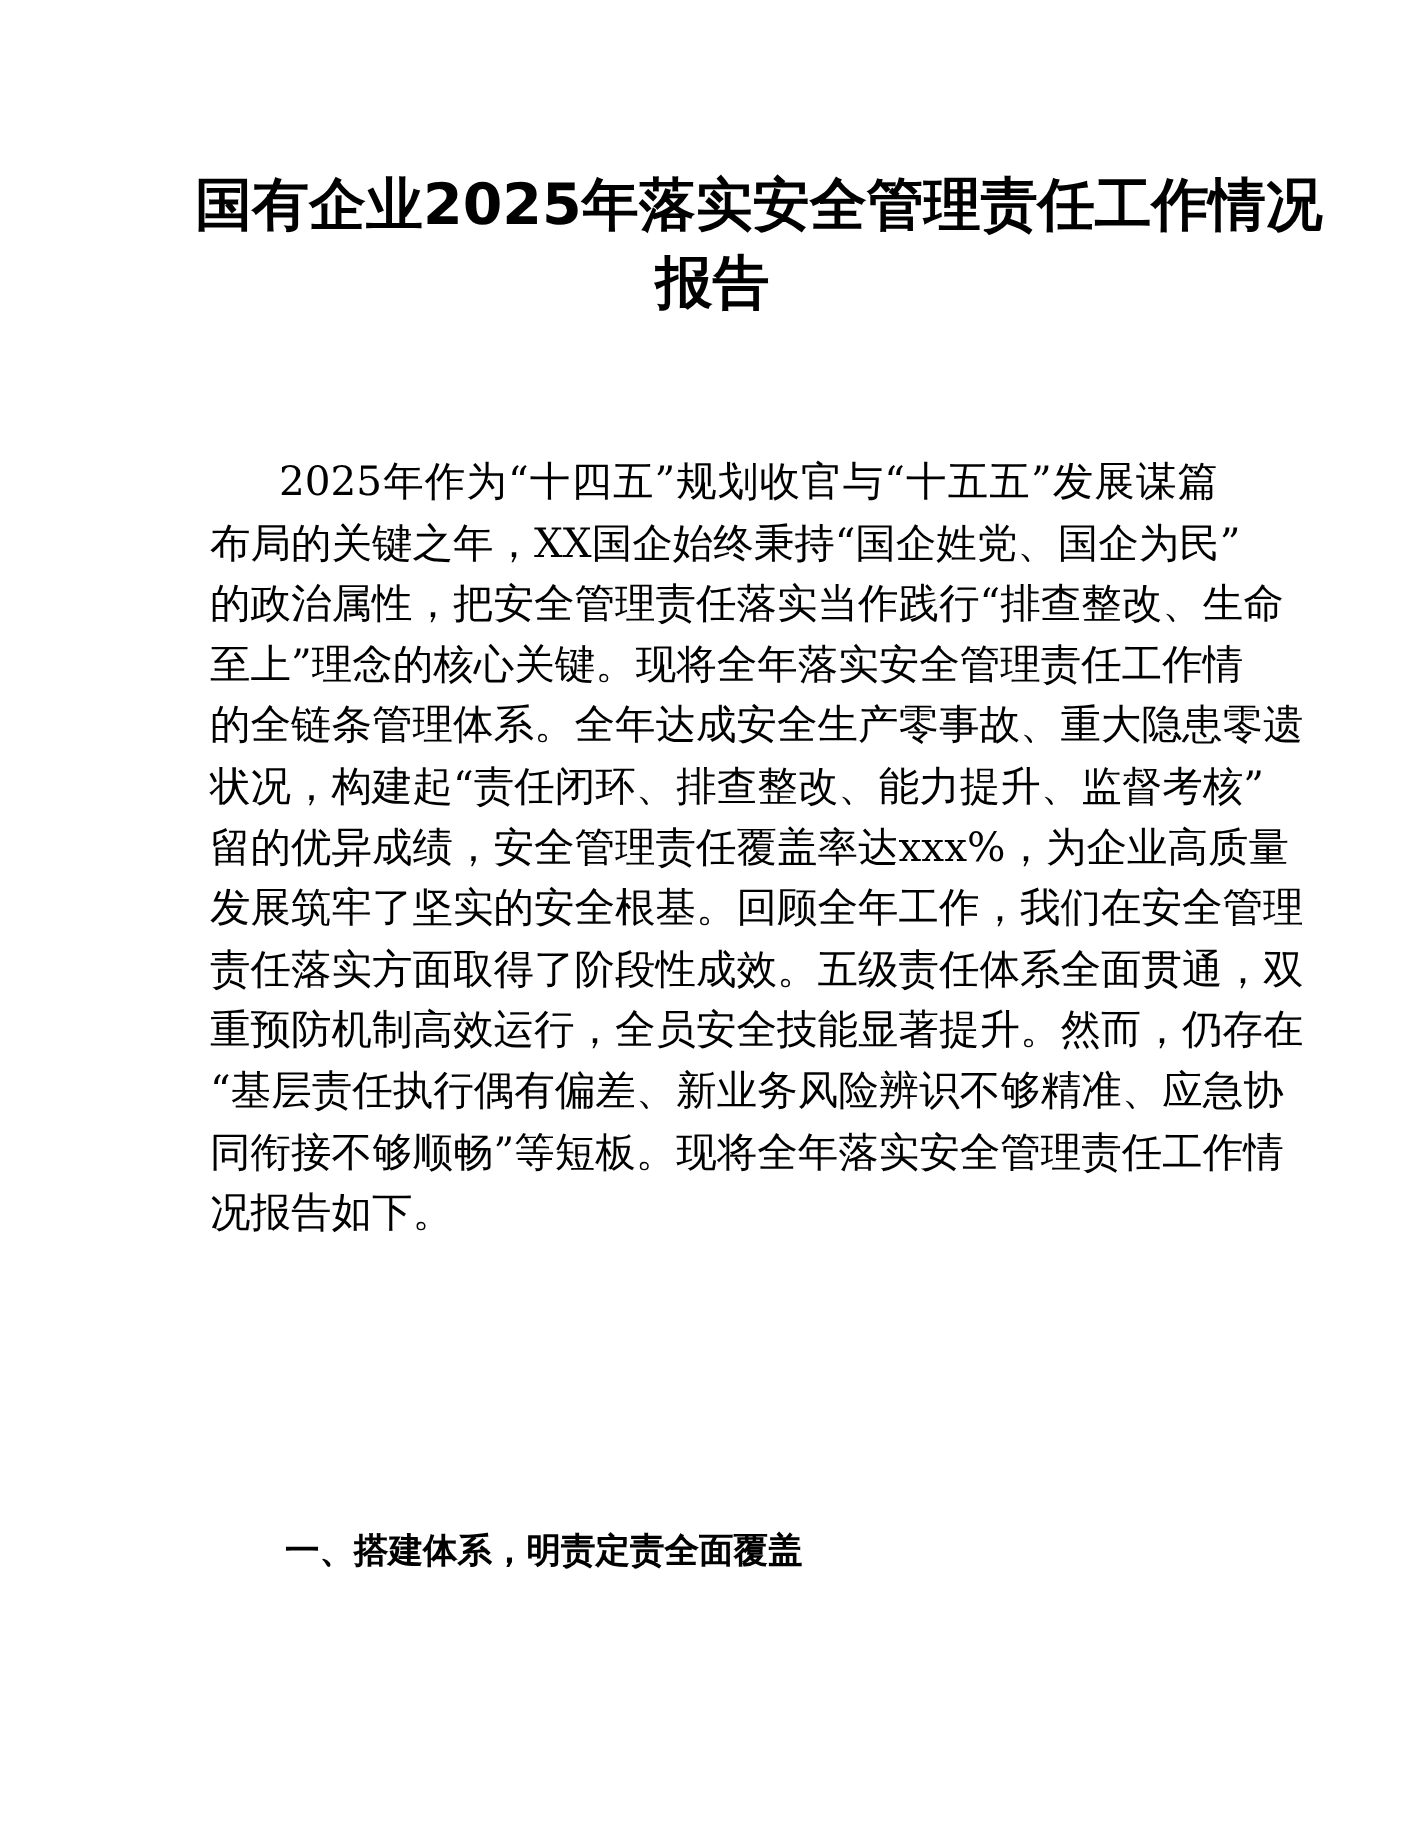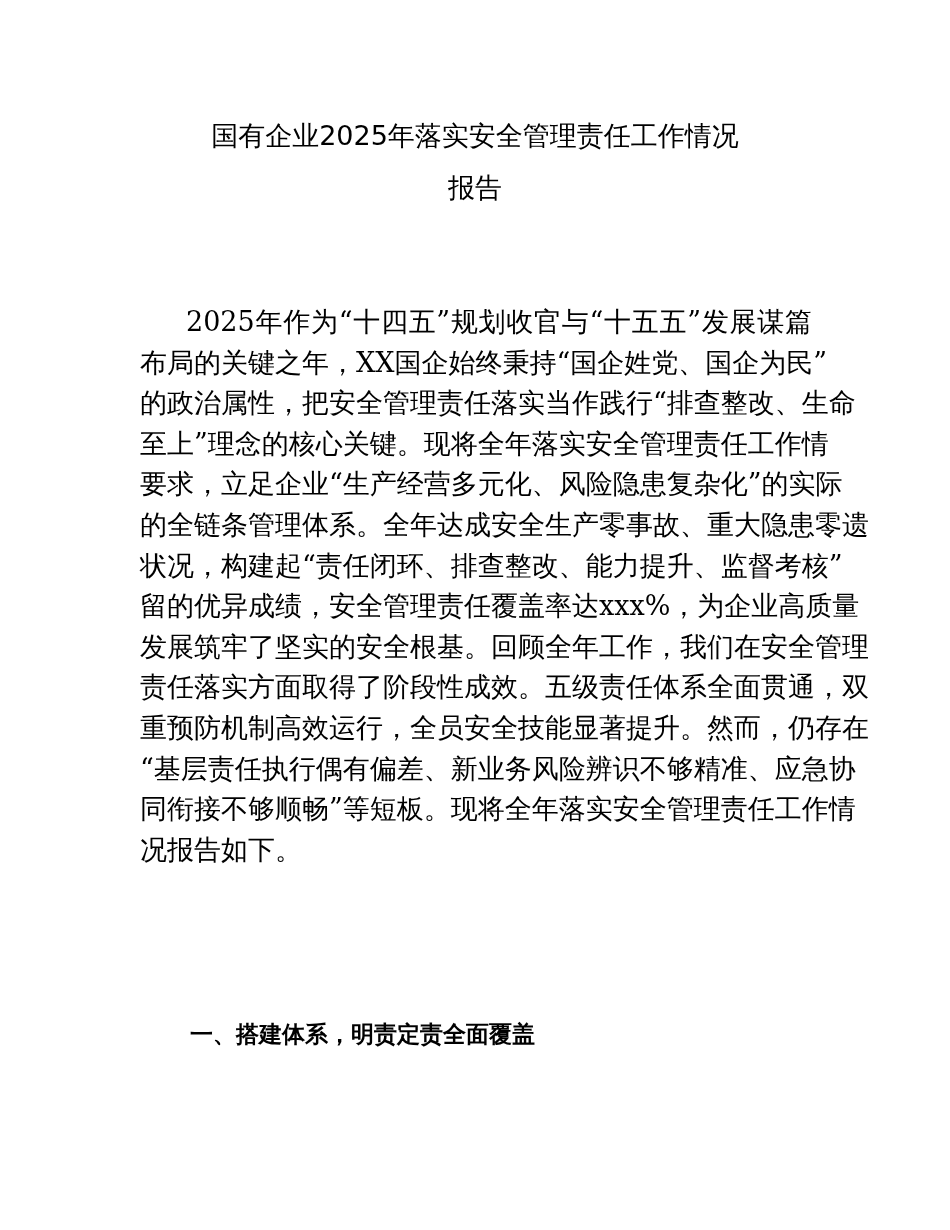--- a/index.html
+++ b/index.html
@@ -22,22 +22,22 @@
       height: 1230px;
       background: #ffffff;
     }
     .title {
       position: absolute;
       left: 130px;
       width: 690px;
       top: 110px;
       text-align: center;
       font-family: "DejaVu Sans", "Liberation Sans", sans-serif;
-      font-weight: normal;
-      font-size: 27px;
+      font-weight: bold;
+      font-size: 38px;
       line-height: 52px;
       letter-spacing: 0px;
     }
     .title .line {
       display: block;
       white-space: nowrap;
     }
     .body-para {
       position: absolute;
       left: 140px;
@@ -56,21 +56,21 @@
     .body-para .line.first {
       padding-left: 46px;
     }
     .body-para .line.last {
       text-align-last: left;
     }
     .section-heading {
       position: absolute;
       left: 190px;
       top: 1016px;
-      font-family: Liberation Sans, sans-serif;
+      font-family: Liberation Serif, serif;
       font-weight: bold;
       font-size: 23px;
       line-height: 36px;
       white-space: nowrap;
     }
   </style>
 </head>
 <body>
 
 <div class="page">
@@ -78,21 +78,20 @@
   <h1 class="title" style="margin:0;">
     <span class="line">国有企业2025年落实安全管理责任工作情况</span>
     <span class="line">报告</span>
   </h1>
 
   <div class="body-para">
     <span class="line first">2025年作为“十四五”规划收官与“十五五”发展谋篇</span>
     <span class="line">布局的关键之年，XX国企始终秉持“国企姓党、国企为民”</span>
     <span class="line">的政治属性，把安全管理责任落实当作践行“排查整改、生命</span>
     <span class="line">至上”理念的核心关键。现将全年落实安全管理责任工作情</span>
-    <span class="line">要求，立足企业“生产经营多元化、风险隐患复杂化”的实际</span>
     <span class="line">的全链条管理体系。全年达成安全生产零事故、重大隐患零遗</span>
     <span class="line">状况，构建起“责任闭环、排查整改、能力提升、监督考核”</span>
     <span class="line">留的优异成绩，安全管理责任覆盖率达xxx%，为企业高质量</span>
     <span class="line">发展筑牢了坚实的安全根基。回顾全年工作，我们在安全管理</span>
     <span class="line">责任落实方面取得了阶段性成效。五级责任体系全面贯通，双</span>
     <span class="line">重预防机制高效运行，全员安全技能显著提升。然而，仍存在</span>
     <span class="line">“基层责任执行偶有偏差、新业务风险辨识不够精准、应急协</span>
     <span class="line">同衔接不够顺畅”等短板。现将全年落实安全管理责任工作情</span>
     <span class="line last">况报告如下。</span>
   </div>

